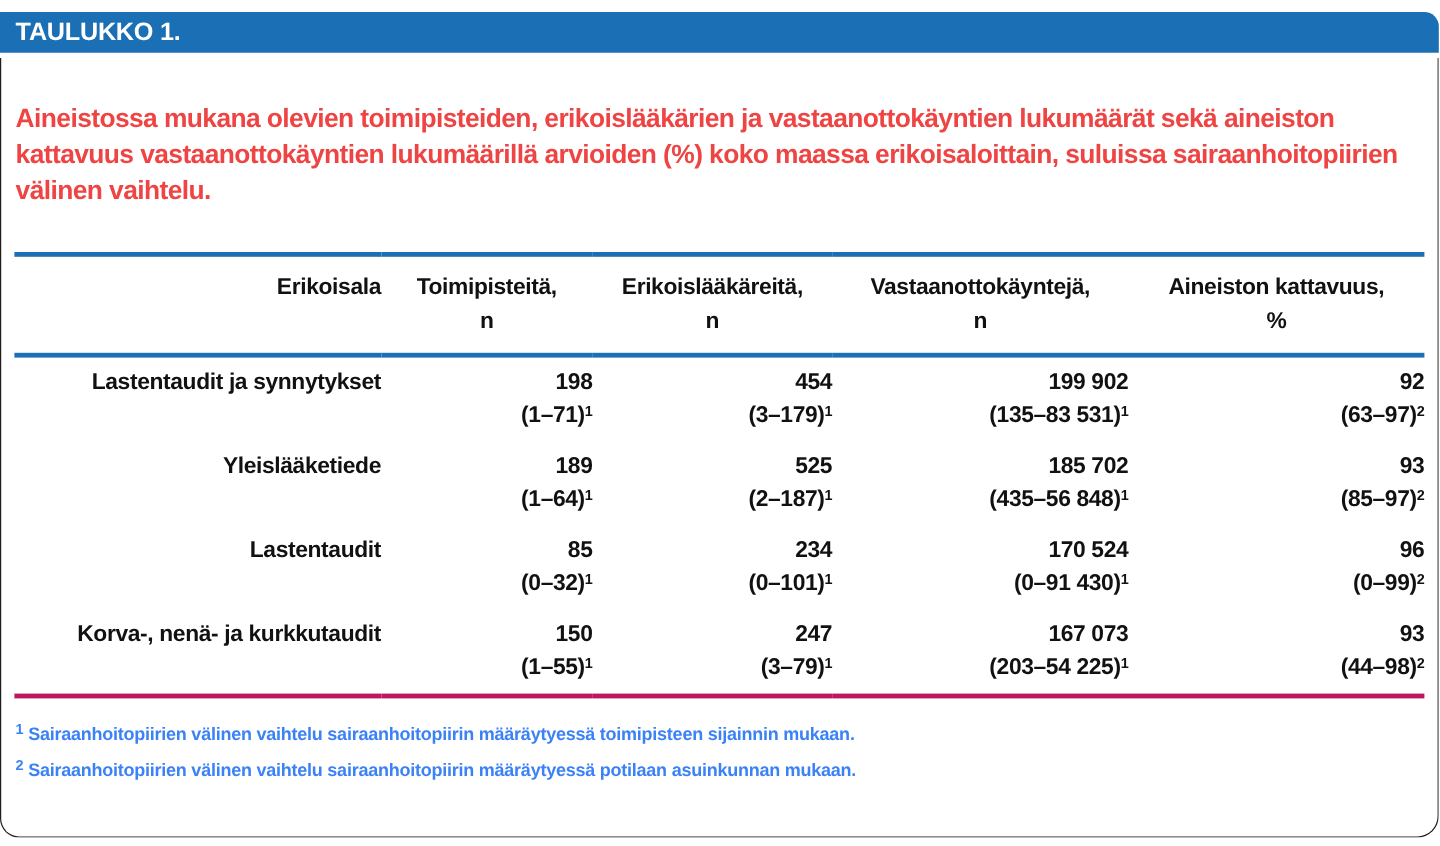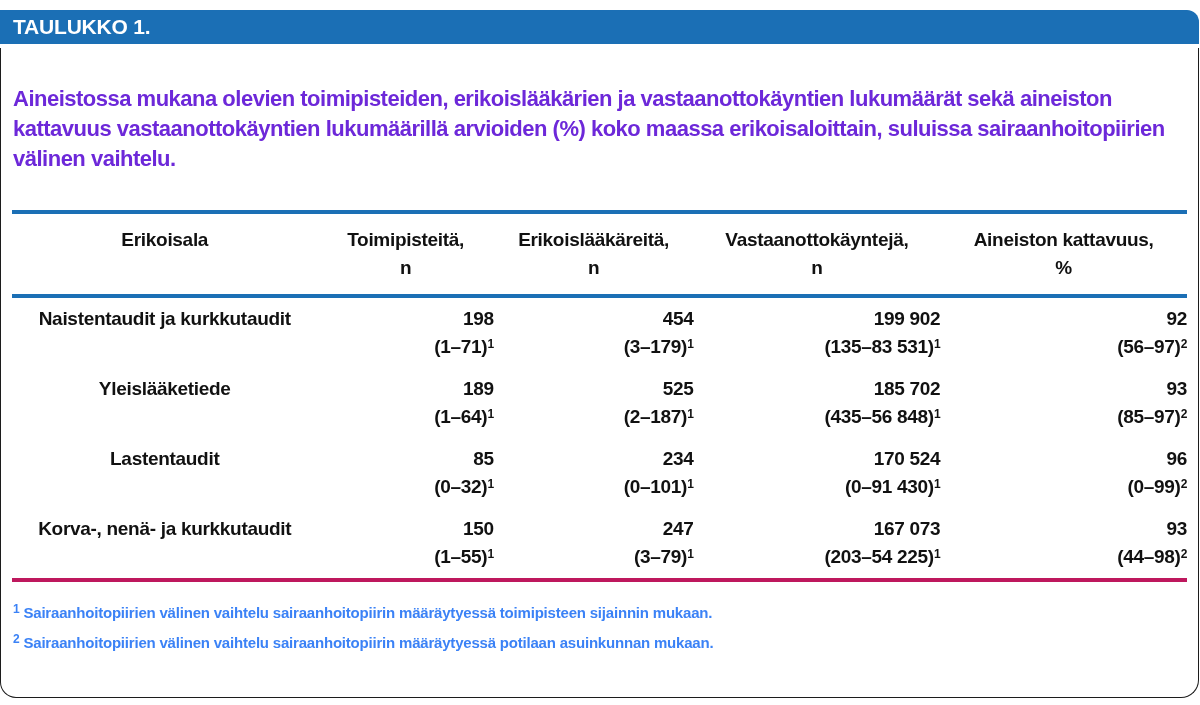--- a/index.html
+++ b/index.html
@@ -44,21 +44,21 @@
     border: 1.5px solid #1c1c1c;
     border-top: none;
     border-radius: 0 0 18px 16px;
     background: #ffffff;
   }
   .fig-title {
     margin: 36px 14px 0 12px;
     font-size: 22px;
     line-height: 30px;
     font-weight: bold;
-    color: #6d28d9;
+    color: #ef4444;
     letter-spacing: -0.5px;
   }
   table.data {
     width: calc(100% - 22px);
     margin: 36px 11px 0 11px;
     border-collapse: collapse;
     table-layout: fixed;
     border-top: 4px solid #1b6fb5;
     color: #111111;
   }
@@ -70,21 +70,21 @@
   }
   thead th {
     font-size: 19px;
     line-height: 28px;
     padding: 12px 0;
     border-bottom: 4px solid #1b6fb5;
     text-align: center;
     vertical-align: top;
   }
   thead th.first, tbody td.first {
-    text-align: center;
+    text-align: right;
   }
   tbody td {
     font-size: 19px;
     line-height: 28px;
     padding: 7px 0;
     text-align: right;
     vertical-align: top;
   }
   tbody tr:last-child td {
     border-bottom: 4px solid #be185d;
@@ -147,36 +147,36 @@
             <div>n</div>
           </th>
           <th>
             <div>Aineiston kattavuus,</div>
             <div>%</div>
           </th>
         </tr>
       </thead>
       <tbody>
         <tr>
-          <td class="first">Naistentaudit ja kurkkutaudit</td>
+          <td class="first">Lastentaudit ja synnytykset</td>
           <td>
             <div>198</div>
             <div><span>(1–71)</span><sup>1</sup></div>
           </td>
           <td>
             <div>454</div>
             <div><span>(3–179)</span><sup>1</sup></div>
           </td>
           <td>
             <div>199 902</div>
             <div><span>(135–83 531)</span><sup>1</sup></div>
           </td>
           <td>
             <div>92</div>
-            <div><span>(56–97)</span><sup>2</sup></div>
+            <div><span>(63–97)</span><sup>2</sup></div>
           </td>
         </tr>
         <tr>
           <td class="first">Yleislääketiede</td>
           <td>
             <div>189</div>
             <div><span>(1–64)</span><sup>1</sup></div>
           </td>
           <td>
             <div>525</div>

